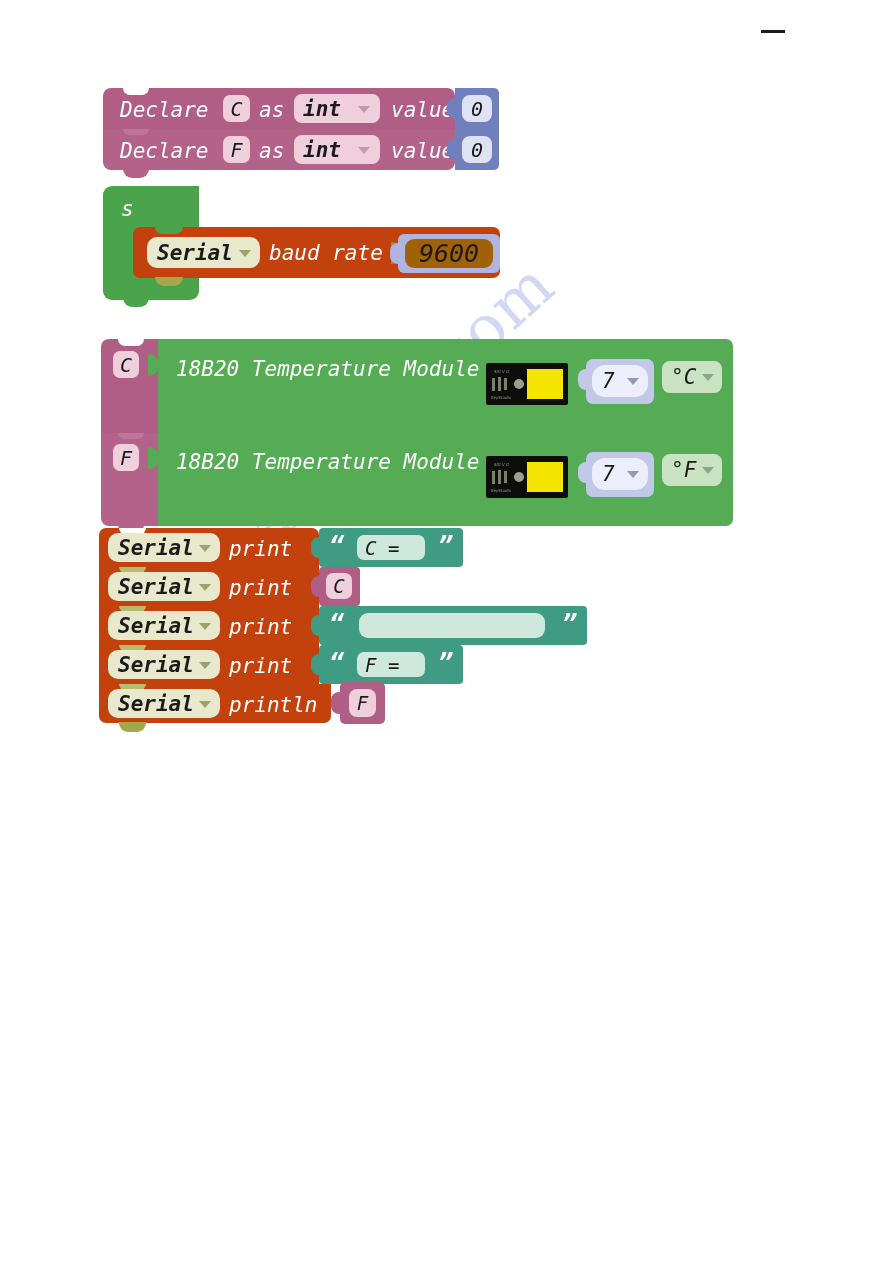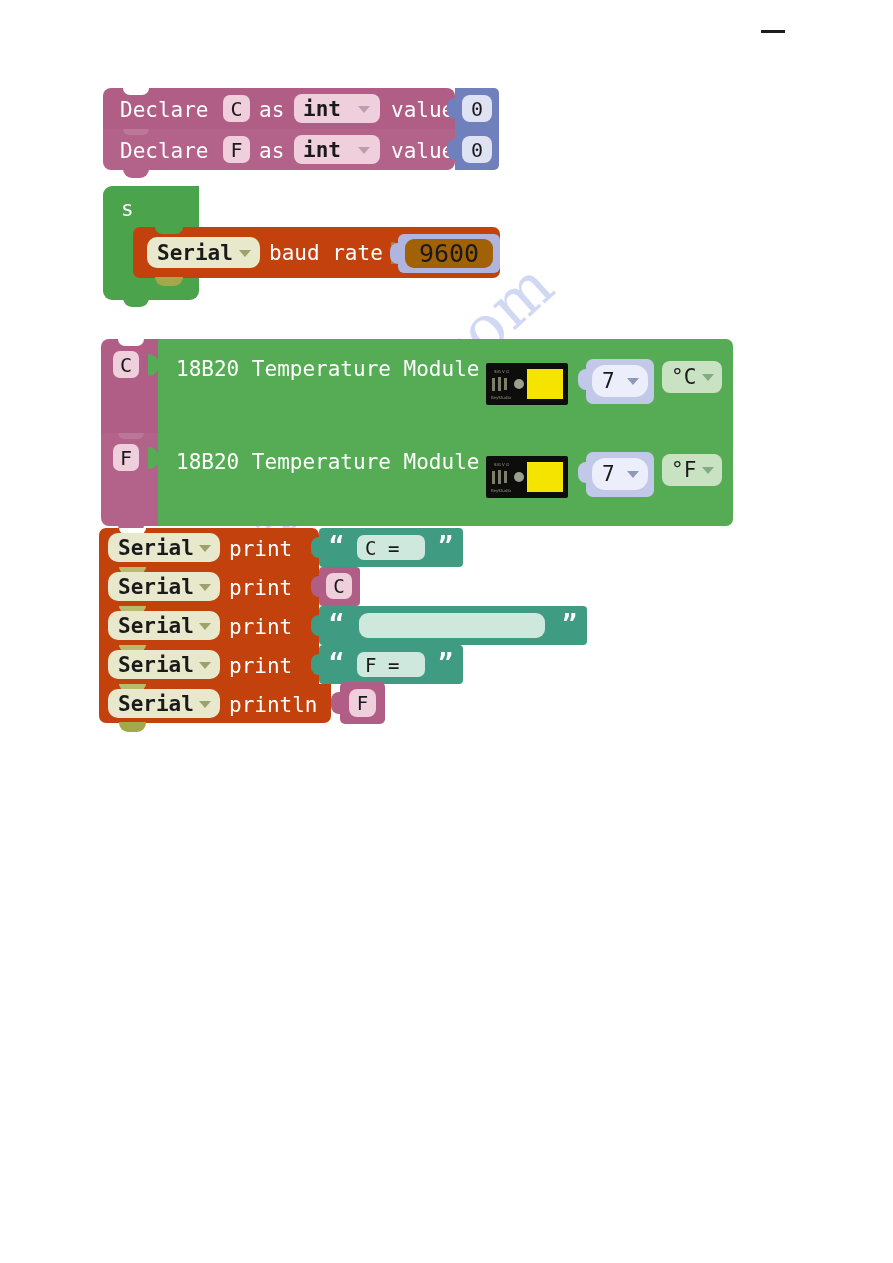--- a/index.html
+++ b/index.html
@@ -50,21 +50,21 @@
     background: #1c1c1c;
   }
 
   
   #canvas {
     position: absolute;
     left: 0; top: 0;
     width: 893px; height: 1263px;
     z-index: 10;
   }
-  .blk { position: absolute; box-sizing: border-box; }
+  .blk { position: absolute; box-sizing: border-box; font-style: italic; }
 
   
   .lbl {
     font-family: "DejaVu Sans Mono", monospace;
     color: #ffffff;
     font-size: 21px;
     line-height: 1;
     white-space: pre;
   }
 

